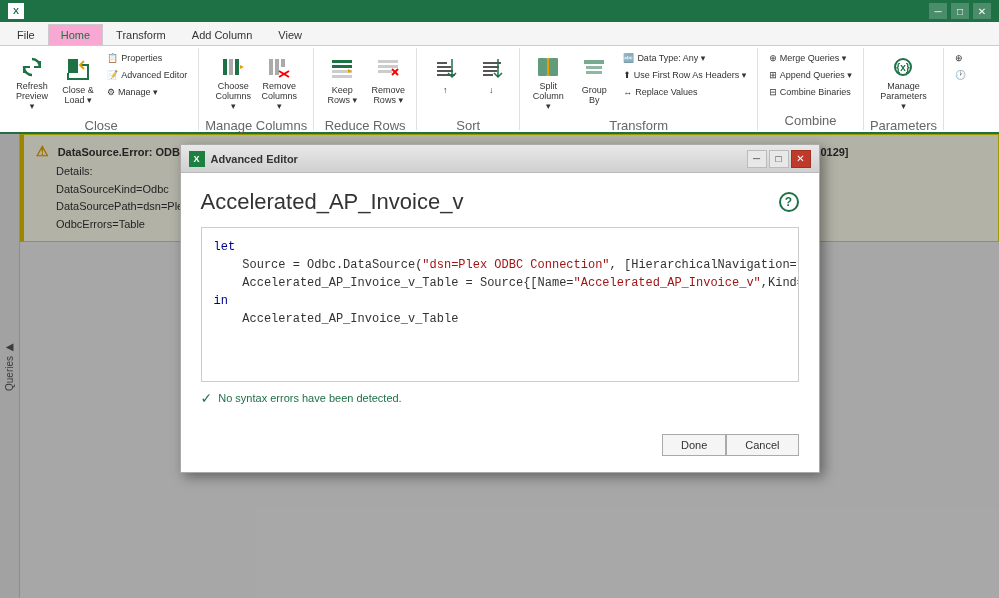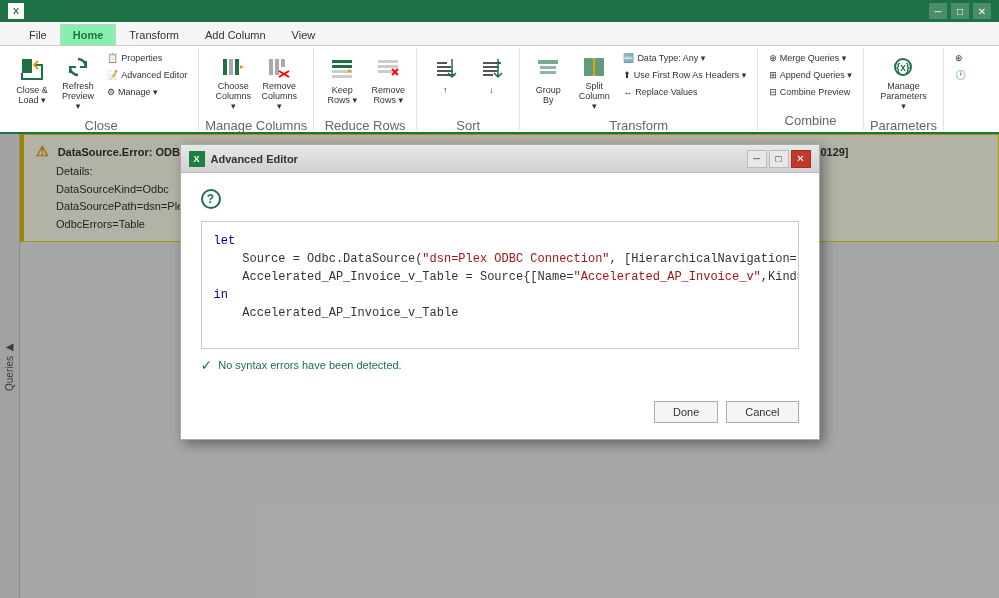--- a/index.html
+++ b/index.html
@@ -17,37 +17,37 @@
     }
     .title-bar-icon { width: 16px; height: 16px; margin-right: 6px; background: #fff; display: inline-flex; align-items: center; justify-content: center; font-size: 9px; color: #1e7145; font-weight: bold; }
     .title-bar-controls { margin-left: auto; display: flex; gap: 4px; }
     .title-bar-btn { width: 18px; height: 16px; background: rgba(255,255,255,0.2); color: white; border: none; cursor: pointer; font-size: 10px; display: flex; align-items: center; justify-content: center; }
 
     
     .ribbon-tabs {
       background: #f5f5f5;
       border-bottom: 1px solid #ccc;
       display: flex;
-      padding: 0 16px;
+      padding: 0 4px;
       padding-top: 2px;
     }
     .ribbon-tab {
       padding: 4px 12px;
       font-size: 11px;
       cursor: pointer;
       border: 1px solid transparent;
       border-bottom: none;
       color: #333;
     }
     .ribbon-tab.active {
-      background: #86efac;
+      background: #f9a8d4;
       border-color: #ccc;
       border-bottom-color: white;
       color: #1e7145;
-      font-weight: 700;
+      font-weight: 400;
     }
 
     
     .ribbon {
       background: white;
       border-bottom: 2px solid #1e7145;
       display: flex;
       align-items: stretch;
       padding: 2px 4px;
       height: 88px;
@@ -226,42 +226,41 @@
       cursor: pointer;
     }
 
     .code-area {
       background: white;
       border: 1px solid #ccc;
       padding: 10px 12px;
       font-family: 'Consolas', 'Courier New', monospace;
       font-size: 12px;
       color: #333;
-      height: 128px;
+      height: 155px;
       overflow-y: auto;
       white-space: pre;
       line-height: 1.5;
     }
     .code-keyword { color: #00008b; }
     .code-string { color: #a31515; }
 
     .status-line {
       display: flex;
       align-items: center;
       padding: 8px 0 4px 0;
       font-size: 11px;
       color: #1e7145;
       gap: 6px;
     }
     .status-check { color: #1e7145; font-size: 14px; }
 
     .dialog-footer {
       display: flex;
       justify-content: flex-end;
-      gap: 8px;
       padding: 8px 20px 16px;
     }
     .dialog-btn {
       padding: 4px 18px;
       border: 1px solid #aaa;
       background: #f5f5f5;
       cursor: pointer;
       font-size: 11px;
       color: #333;
     }
@@ -290,37 +289,37 @@
   <div class="ribbon-tab">View</div>
 </div>
 
 <div class="ribbon">
 
   <div class="ribbon-group">
     <div class="ribbon-buttons">
       <button class="ribbon-btn-large">
         <div class="ribbon-btn-icon">
           <svg class="svg-icon" viewBox="0 0 24 24">
-              <rect x="2" y="2" width="10" height="14" fill="#1e7145"></rect>
-              <path d="M14 8 L22 8 L22 22 L2 22 L2 16" stroke="#1e7145" stroke-width="2" fill="none"></path>
-              <path d="M18 12 L14 8 L18 4" stroke="#e8a000" stroke-width="2" fill="none"></path>
-            </svg>
-        </div>
-        <span>Close &amp;<br>Load ▾</span>
-      </button>
-      <button class="ribbon-btn-large">
-        <div class="ribbon-btn-icon">
-          <svg class="svg-icon" viewBox="0 0 24 24">
               <path d="M12 4 A8 8 0 0 1 20 12" stroke="#1e7145" stroke-width="2.5" fill="none"></path>
               <path d="M20 6 L20 12 L14 12" stroke="#1e7145" stroke-width="2" fill="none"></path>
               <path d="M12 20 A8 8 0 0 1 4 12" stroke="#1e7145" stroke-width="2.5" fill="none"></path>
               <path d="M4 18 L4 12 L10 12" stroke="#1e7145" stroke-width="2" fill="none"></path>
             </svg>
         </div>
         <span>Refresh<br>Preview ▾</span>
+      </button>
+      <button class="ribbon-btn-large">
+        <div class="ribbon-btn-icon">
+          <svg class="svg-icon" viewBox="0 0 24 24">
+              <rect x="2" y="2" width="10" height="14" fill="#1e7145"></rect>
+              <path d="M14 8 L22 8 L22 22 L2 22 L2 16" stroke="#1e7145" stroke-width="2" fill="none"></path>
+              <path d="M18 12 L14 8 L18 4" stroke="#e8a000" stroke-width="2" fill="none"></path>
+            </svg>
+        </div>
+        <span>Close &amp;<br>Load ▾</span>
       </button>
       <div class="ribbon-col">
         <button class="ribbon-btn-small">
           <span>📋</span>
           <span>Properties</span>
         </button>
         <button class="ribbon-btn-small">
           <span>📝</span>
           <span>Advanced Editor</span>
         </button>
@@ -420,37 +419,37 @@
       </button>
     </div>
     <span class="ribbon-group-label">Sort</span>
   </div>
 
   <div class="ribbon-group">
     <div class="ribbon-buttons">
       <button class="ribbon-btn-large">
         <div class="ribbon-btn-icon">
           <svg class="svg-icon" viewBox="0 0 24 24">
+              <rect x="2" y="3" width="9" height="18" rx="1" fill="#1e7145" opacity="0.7"></rect>
+              <rect x="13" y="3" width="9" height="18" rx="1" fill="#1e7145" opacity="0.7"></rect>
+              <line x1="12" y1="3" x2="12" y2="21" stroke="#e8a000" stroke-width="2"></line>
+            </svg>
+        </div>
+        <span>Split<br>Column ▾</span>
+      </button>
+      <button class="ribbon-btn-large">
+        <div class="ribbon-btn-icon">
+          <svg class="svg-icon" viewBox="0 0 24 24">
               <rect x="2" y="3" width="20" height="4" fill="#1e7145" opacity="0.6"></rect>
               <rect x="4" y="9" width="16" height="3" fill="#1e7145" opacity="0.5"></rect>
               <rect x="4" y="14" width="16" height="3" fill="#1e7145" opacity="0.5"></rect>
             </svg>
         </div>
         <span>Group<br>By</span>
       </button>
-      <button class="ribbon-btn-large">
-        <div class="ribbon-btn-icon">
-          <svg class="svg-icon" viewBox="0 0 24 24">
-              <rect x="2" y="3" width="9" height="18" rx="1" fill="#1e7145" opacity="0.7"></rect>
-              <rect x="13" y="3" width="9" height="18" rx="1" fill="#1e7145" opacity="0.7"></rect>
-              <line x1="12" y1="3" x2="12" y2="21" stroke="#e8a000" stroke-width="2"></line>
-            </svg>
-        </div>
-        <span>Split<br>Column ▾</span>
-      </button>
       <div class="ribbon-col">
         <button class="ribbon-btn-small">
           <span>🔤</span>
           <span>Data Type: Any ▾</span>
         </button>
         <button class="ribbon-btn-small">
           <span>⬆</span>
           <span>Use First Row As Headers ▾</span>
         </button>
         <button class="ribbon-btn-small">
@@ -468,21 +467,21 @@
         <button class="ribbon-btn-small">
           <span>⊕</span>
           <span>Merge Queries ▾</span>
         </button>
         <button class="ribbon-btn-small">
           <span>⊞</span>
           <span>Append Queries ▾</span>
         </button>
         <button class="ribbon-btn-small">
           <span>⊟</span>
-          <span>Combine Preview</span>
+          <span>Combine Binaries</span>
         </button>
       </div>
     </div>
     <span class="ribbon-group-label">Combine</span>
   </div>
 
   <div class="ribbon-group">
     <div class="ribbon-buttons">
       <button class="ribbon-btn-large">
         <div class="ribbon-btn-icon">
@@ -550,20 +549,21 @@
         <span class="dialog-title-text">Advanced Editor</span>
         <div class="dialog-controls">
           <button class="dialog-ctrl-btn">─</button>
           <button class="dialog-ctrl-btn">□</button>
           <button class="dialog-ctrl-btn close">✕</button>
         </div>
       </div>
 
       <div class="dialog-body">
         <div class="dialog-heading">
+          <span>Accelerated_AP_Invoice_v</span>
           <div class="help-icon">?</div>
         </div>
 
         <div class="code-area"><span class="code-keyword">let</span>
     Source = Odbc.DataSource(<span class="code-string">"dsn=Plex ODBC Connection"</span>, [HierarchicalNavigation=true]),
     Accelerated_AP_Invoice_v_Table = Source{[Name=<span class="code-string">"Accelerated_AP_Invoice_v"</span>,Kind=]}[Data]
 <span class="code-keyword">in</span>
     Accelerated_AP_Invoice_v_Table</div>
 
         <div class="status-line">

